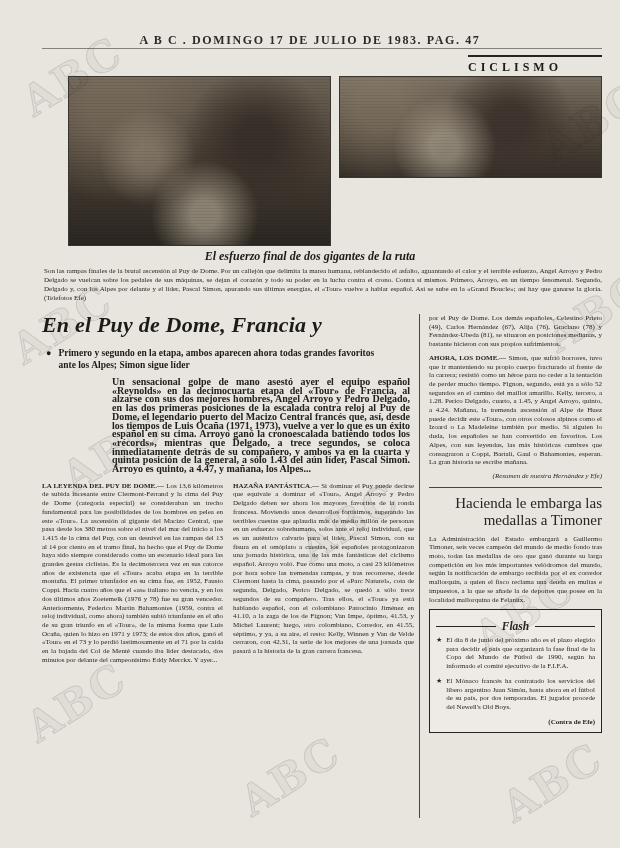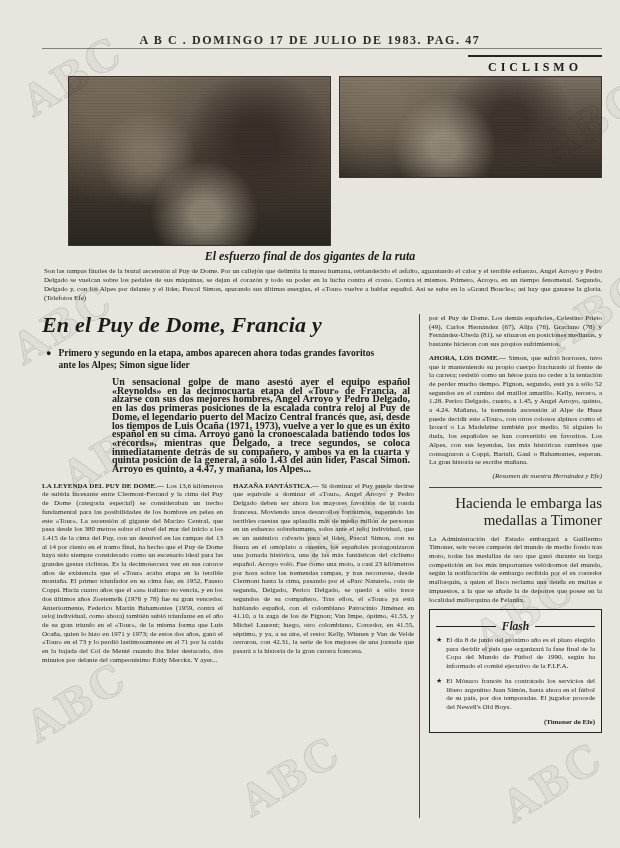--- a/index.html
+++ b/index.html
@@ -15,21 +15,21 @@
     -webkit-text-stroke:1px rgba(40,40,40,0.14);
     transform:rotate(-32deg);pointer-events:none;z-index:9;user-select:none;
   }
   
   .masthead{
     position:absolute;top:33px;left:0;width:100%;text-align:center;
     font-size:12px;font-weight:bold;letter-spacing:1.6px;color:#2c2b27;
   }
   .toprule{position:absolute;top:48px;left:42px;width:560px;border-top:1px solid rgba(50,48,42,.55);}
   .section-box{
-    position:absolute;top:55px;right:18px;width:134px;text-align:center;
+    position:absolute;top:55px;right:18px;width:134px;
     border-top:2px solid #26241f;border-bottom:1px solid #26241f;padding:3px 0 3px;
   }
   .section-box .label{font-weight:bold;font-size:12px;letter-spacing:4px;}
   
   .photo{position:absolute;border:1px solid #3a362f;box-sizing:border-box;}
   .photo-left{
     left:68px;top:76px;width:263px;height:170px;
     background:
       radial-gradient(circle at 52% 82%, rgba(205,195,172,.55) 0 7%, transparent 28%),
       radial-gradient(circle at 30% 48%, rgba(160,148,128,.5) 0 6%, transparent 24%),
@@ -161,17 +161,17 @@
     <div class="flash-box">
       <div class="flash-title">Flash</div>
       <div class="flash-item">
         <span class="star">★</span>
         <span class="txt">El día 8 de junio del próximo año es el plazo elegido para decidir el país que organizará la fase final de la Copa del Mundo de Fútbol de 1990, según ha informado el comité ejecutivo de la F.I.F.A.</span>
       </div>
       <div class="flash-item">
         <span class="star">★</span>
         <span class="txt">El Mónaco francés ha contratado los servicios del líbero argentino Juan Simón, hasta ahora en el fútbol de su país, por dos temporadas. El jugador procede del Newell's Old Boys.</span>
       </div>
-      <div class="flash-credit">(Timoner de Efe)</div>
+      <div class="flash-credit">(Contra de Efe)</div>
     </div>
   </div>
 
 </div>
 
 </body></html>

